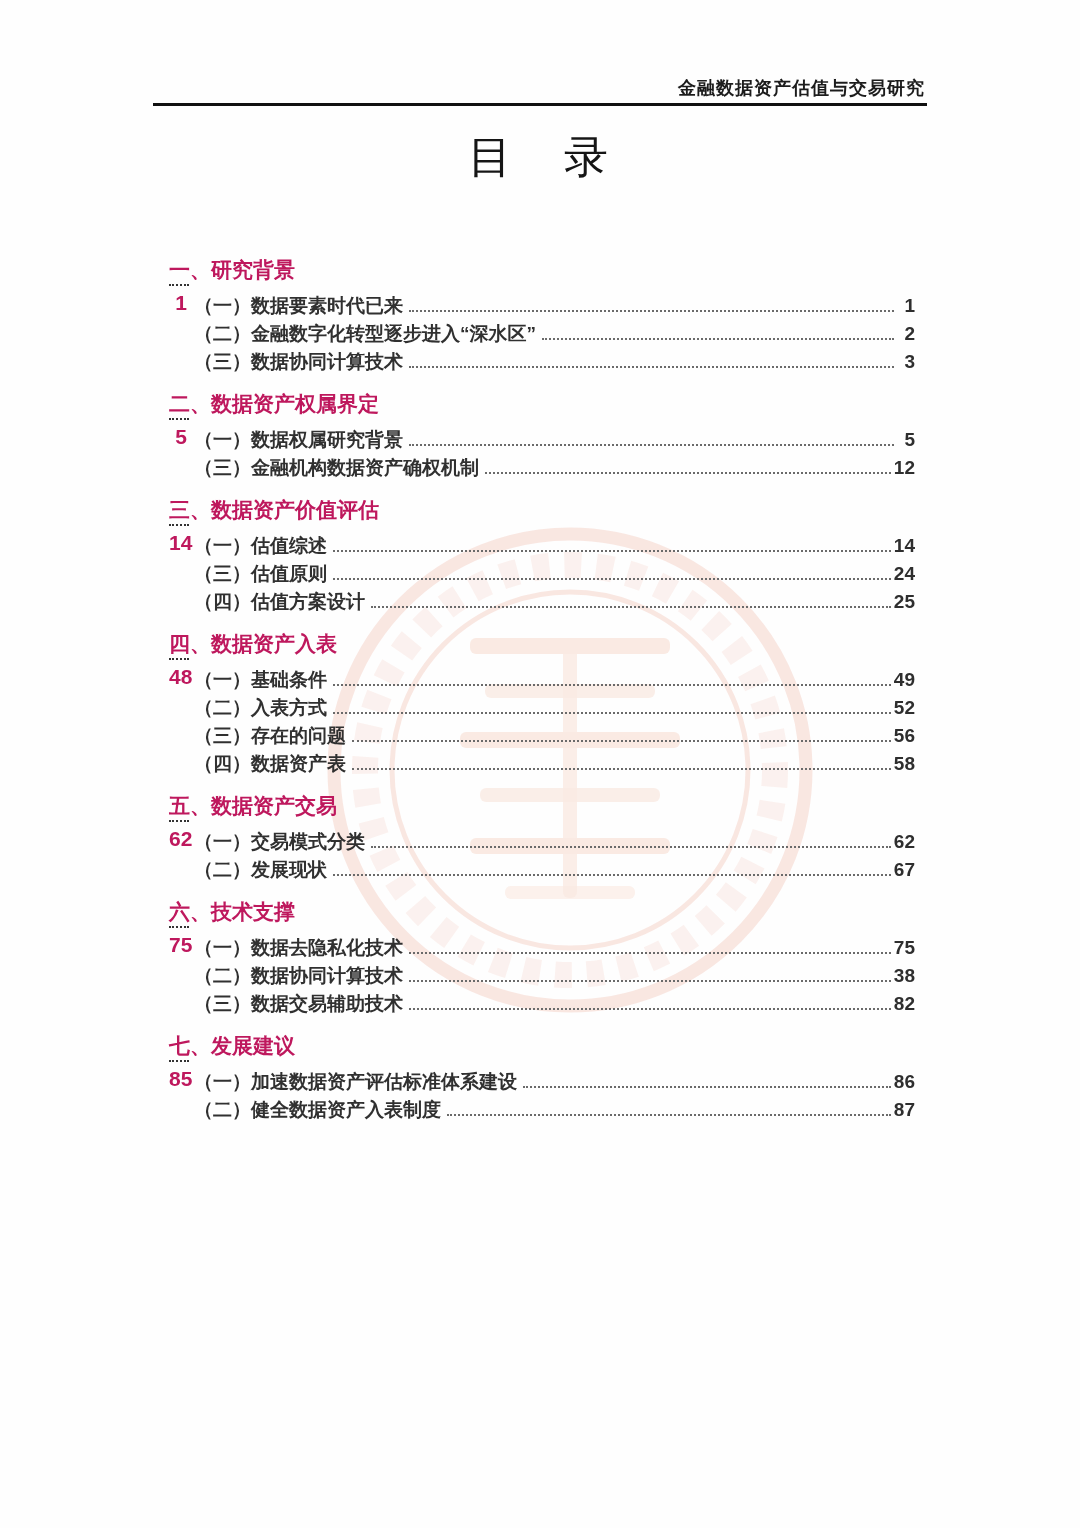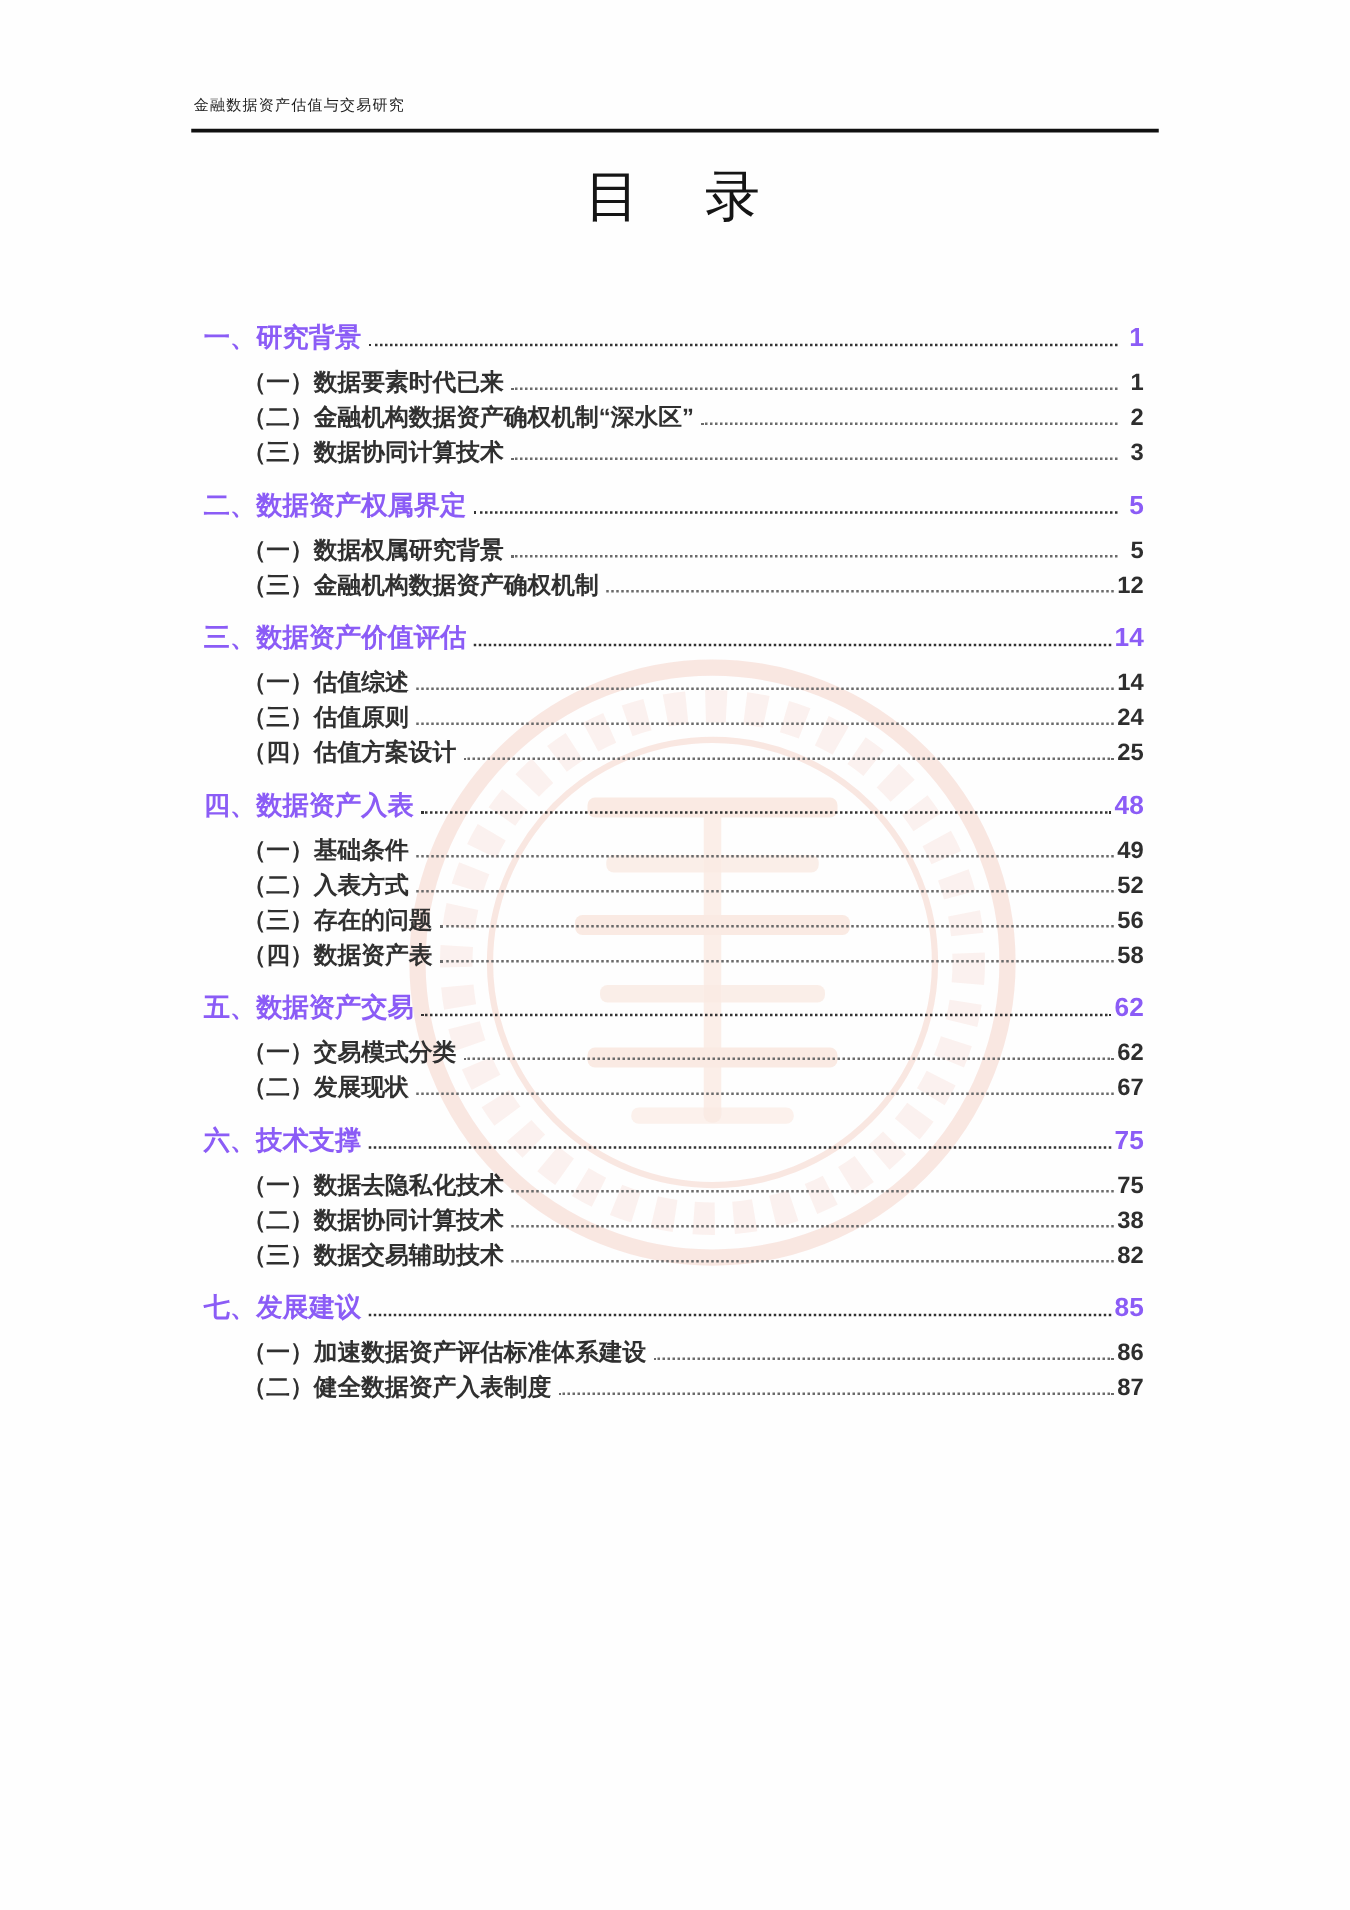--- a/index.html
+++ b/index.html
@@ -8,23 +8,23 @@
     width:1080px; height:1528px;
     margin:0 auto;
     background:#fefefe;
     overflow:hidden;
     font-family:"Liberation Sans", sans-serif;
     color:#222;
   }
   
   .header-title {
     position:absolute; top:76px; left:155px; width:770px;
-    text-align:left;
+    text-align:right;
     font-family:"Liberation Serif", serif;
-    font-size:12px; font-weight:normal; color:#1c1c1c;
+    font-size:18px; font-weight:bold; color:#1c1c1c;
     letter-spacing:1px;
   }
   .header-rule {
     position:absolute; top:103px; left:153px; width:774px;
     border-top:3px solid #101010;
   }
   
   .toc-title {
     position:absolute; top:128px; left:0; width:100%;
     text-align:center;
@@ -47,21 +47,21 @@
   .row .leader {
     flex:1 1 auto;
     margin:0 3px 4px 6px;
     border-bottom:2px dotted #4a4a4a;
     min-width:20px;
   }
   .row .pnum { white-space:nowrap; text-align:right; min-width:18px; }
   .row.section {
     margin-top:13px; margin-bottom:7px;
     height:30px;
-    font-size:21px; font-weight:bold; color:#8b5cf6;
+    font-size:21px; font-weight:bold; color:#be185d;flex-direction:column;
   }
   .row.section .leader { border-bottom:2.6px dotted #333; margin-bottom:5px; }
   .row.item {
     height:28px;
     padding-left:31px;
     font-size:19px; font-weight:bold; color:#303030;
   }
   .row.item .leader { border-bottom:2px dotted #6a6a6a; }
   .row.item .pnum { color:#2e2e2e; }
 </style>
@@ -99,21 +99,21 @@
     <span class="pnum">1</span>
   </div>
 
   <div class="row item">
     <span class="label">（一）数据要素时代已来</span>
     <span class="leader"></span>
     <span class="pnum">1</span>
   </div>
 
   <div class="row item">
-    <span class="label">（二）金融机构数据资产确权机制“深水区”</span>
+    <span class="label">（二）金融数字化转型逐步进入“深水区”</span>
     <span class="leader"></span>
     <span class="pnum">2</span>
   </div>
 
   <div class="row item">
     <span class="label">（三）数据协同计算技术</span>
     <span class="leader"></span>
     <span class="pnum">3</span>
   </div>
 

